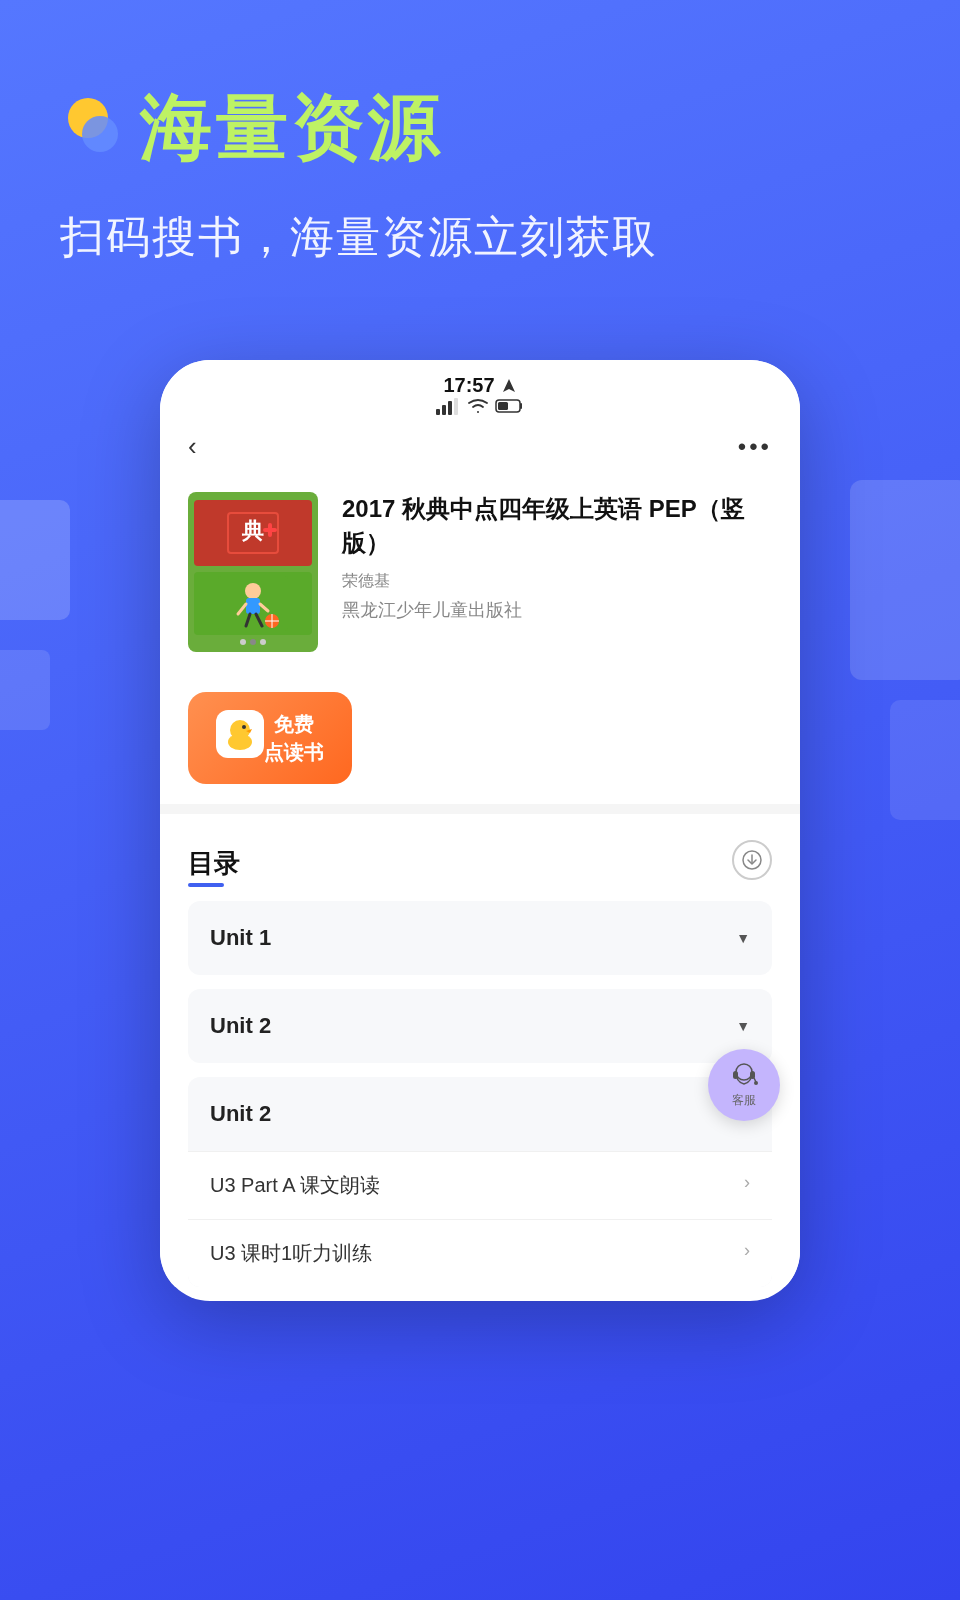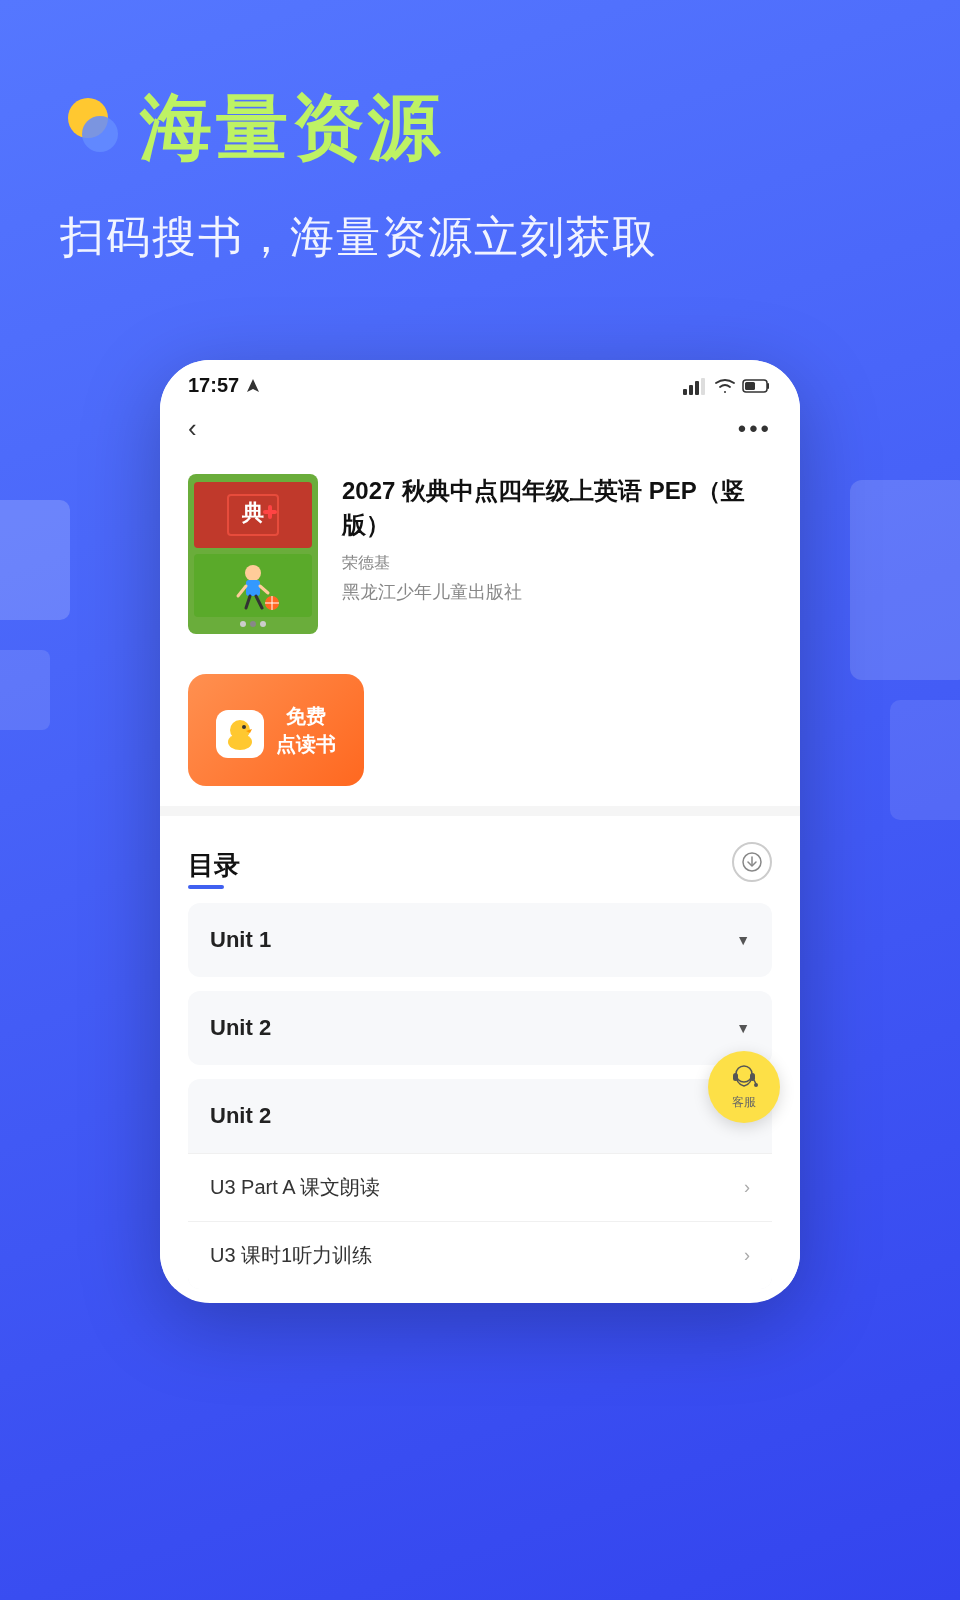--- a/index.html
+++ b/index.html
@@ -67,20 +67,21 @@
       position: relative;
     }
 
     
     .status-bar {
       display: flex;
       justify-content: space-between;
       align-items: center;
       padding: 14px 28px 6px 28px;
       background: white;
+      flex-direction: column;
     }
 
     .status-time {
       font-size: 20px;
       font-weight: 600;
       color: #111;
     }
 
     .status-icons {
       display: flex;
@@ -166,25 +167,24 @@
     }
 
     
     .free-read-section {
       padding: 20px 28px;
       background: white;
     }
 
     .free-read-btn {
       display: inline-flex;
-      align-items: flex-end;
-      gap: 12px;
+      align-items: flex-start;
       background: linear-gradient(135deg, #ff9050, #ff6820);
       border-radius: 18px;
-      padding: 28px 28px;
+      padding: 18px 28px;
       cursor: pointer;
     }
 
     .free-read-icon {
       width: 48px;
       height: 48px;
       background: white;
       border-radius: 12px;
       display: flex;
       align-items: center;
@@ -282,21 +282,21 @@
 
     
     .sub-items {
       background: white;
       border-radius: 0 0 12px 12px;
     }
 
     .sub-item {
       display: flex;
       justify-content: space-between;
-      align-items: center;
+      align-items: flex-start;
       padding: 20px 22px;
       border-top: 1px solid #f0f0f0;
       cursor: pointer;
     }
 
     .sub-item-label {
       font-size: 20px;
       color: #333;
     }
 
@@ -305,21 +305,21 @@
       font-size: 18px;
     }
 
     
     .cs-btn {
       position: absolute;
       bottom: 180px;
       right: 20px;
       width: 72px;
       height: 72px;
-      background: #fde047;
+      background: #c4b5fd;
       border-radius: 50%;
       box-shadow: 0 4px 16px rgba(0,0,0,0.15);
       display: flex;
       flex-direction: column;
       align-items: center;
       justify-content: center;
       cursor: pointer;
       z-index: 100;
     }
 
@@ -469,21 +469,21 @@
 
             <div style="display:flex;gap:4px;justify-content:center;margin-top:4px;">
               <div style="width:6px;height:6px;border-radius:50%;background:#ccc;"></div>
               <div style="width:6px;height:6px;border-radius:50%;background:#888;"></div>
               <div style="width:6px;height:6px;border-radius:50%;background:#ccc;"></div>
             </div>
           </div>
         </div>
 
         <div class="book-info">
-          <div class="book-title">2027 秋典中点四年级上英语 PEP（竖版）</div>
+          <div class="book-title">2017 秋典中点四年级上英语 PEP（竖版）</div>
           <div class="book-author">荣德基</div>
           <div class="book-publisher">黑龙江少年儿童出版社</div>
         </div>
       </div>
     </div>
 
     <div class="free-read-section">
       <div class="free-read-btn">
         <div class="free-read-icon">
 

